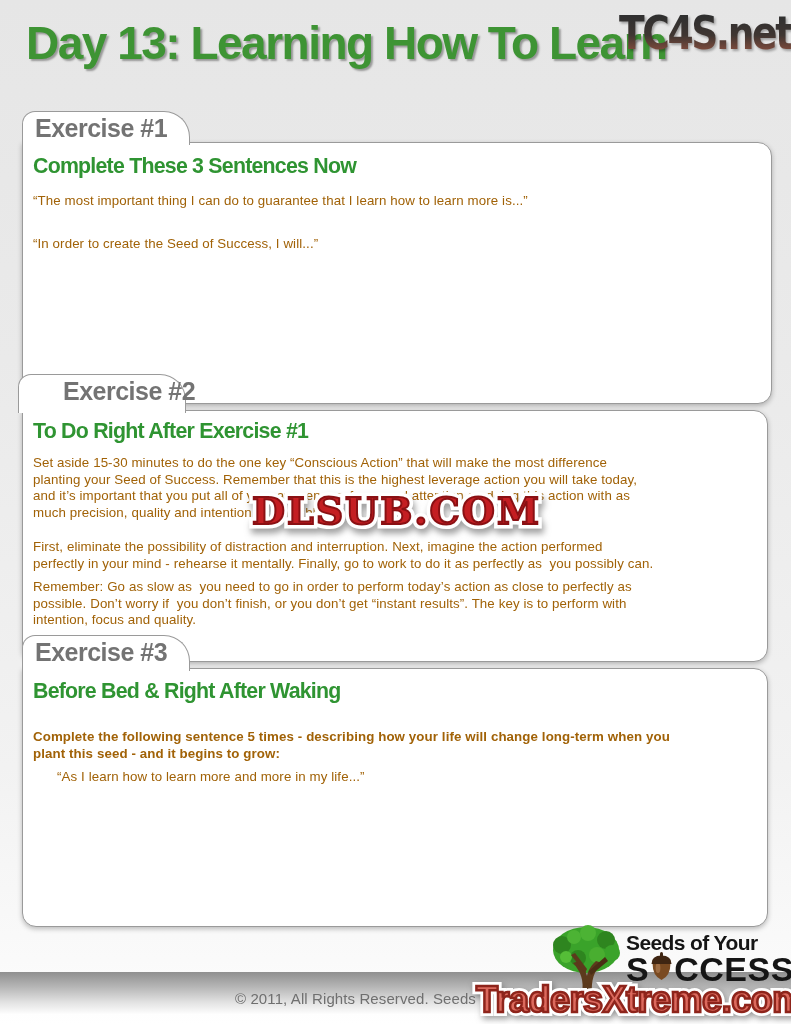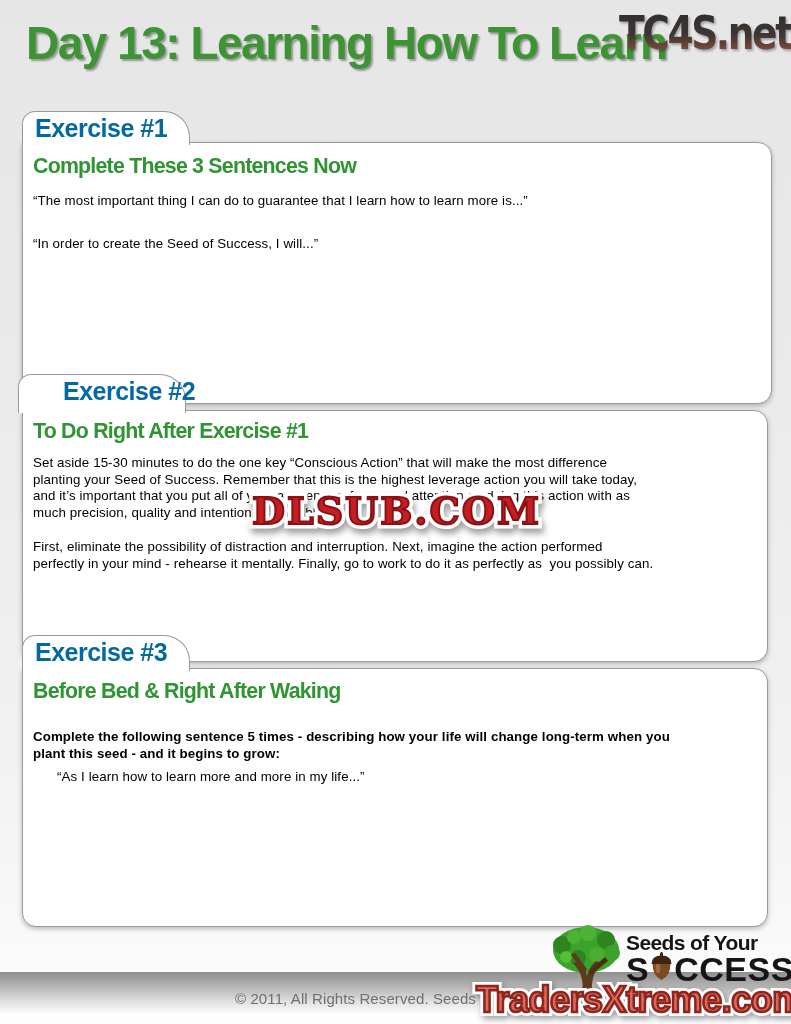--- a/index.html
+++ b/index.html
@@ -30,34 +30,34 @@
   .card { position:absolute; left:0; top:0; width:791px; height:0; }
   .card-body {
     position:absolute; box-sizing:border-box; background:#ffffff;
     border:1px solid #9a9a9a; border-radius:0 14px 14px 14px;
     box-shadow:0 2px 5px rgba(0,0,0,.25);
   }
   .card-tab {
     position:absolute; box-sizing:border-box; background:#ffffff;
     border:1px solid #9a9a9a; border-bottom:none;
     border-radius:13px 26px 0 0;
-    font-weight:bold; font-size:25px; letter-spacing:-0.5px; color:#0369a1;
+    font-weight:bold; font-size:25px; letter-spacing:-0.5px; color:#737373;
     padding:2px 0 0 12px; white-space:nowrap;
   }
   .c1 { z-index:1; } .c2 { z-index:2; } .c3 { z-index:3; }
 
   .card-heading {
     position:absolute; left:10px; margin:0;
     font-size:22px; font-weight:bold; letter-spacing:-0.8px;
     color:#2f9432; white-space:nowrap;
     transform:scaleX(.97); transform-origin:0 0;
   }
   .body-text {
     position:absolute; left:10px; margin:0; width:728px;
-    font-size:13.3px; line-height:16.6px; color:#000000;
+    font-size:13.3px; line-height:16.6px; color:#a16207;
     letter-spacing:0.1px; white-space:pre-wrap;
   }
   .u { text-decoration:underline; }
 
   
   .c1 .card-tab  { left:22px; top:111px; width:168px; height:34px; }
   .c1 .card-body { left:22px; top:142px; width:750px; height:262px; }
   .c1 .card-heading { top:10px; }
   .c1 .p1 { top:50px; } .c1 .p2 { top:93px; } .c1 .p3 { top:143px; }
 
@@ -131,20 +131,23 @@
 
   <section class="card c2">
     <div class="card-body">
       <h2 class="card-heading">To Do Right After Exercise #1</h2>
       <p class="body-text p1">Set aside 15-30 minutes to do the one key “Conscious Action” that will make the most difference
 planting your Seed of Success. Remember that this is the highest leverage action you will take today,
 and it’s important that you put all of your awareness, focus and attention on doing this action with as
 much precision, quality and intention as possible.</p>
       <p class="body-text p2">First, eliminate the possibility of distraction and interruption. Next, imagine the action performed
 perfectly in your mind - rehearse it mentally. Finally, go to work to do it as perfectly as  you possibly can.</p>
+      <p class="body-text p3">Remember: Go as slow as  you need to go in order to perform today’s action as close to perfectly as
+possible. Don’t worry if  you don’t finish, or you don’t get “instant results”. The key is to perform with
+intention, focus and quality.</p>
     </div>
     <div class="card-tab">Exercise #2</div>
   </section>
 
   <section class="card c3">
     <div class="card-body">
       <h2 class="card-heading">Before Bed &amp; Right After Waking</h2>
       <p class="body-text p1">Complete the following sentence 5 times - describing how your life will change long-term when you
 plant this seed - and it begins to grow:</p>
       <p class="body-text p2">“As I learn how to learn more and more in my life...”</p>

